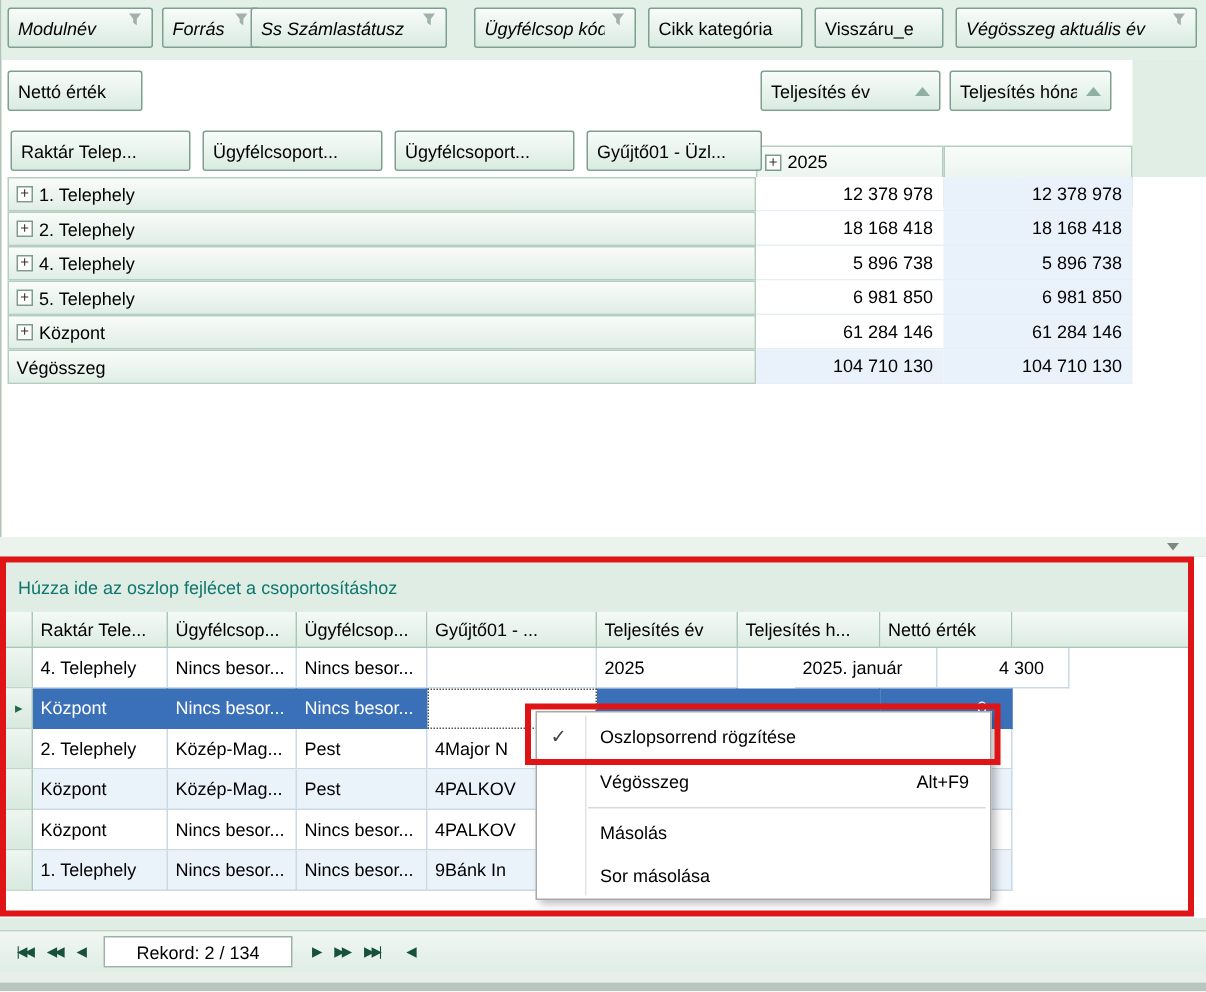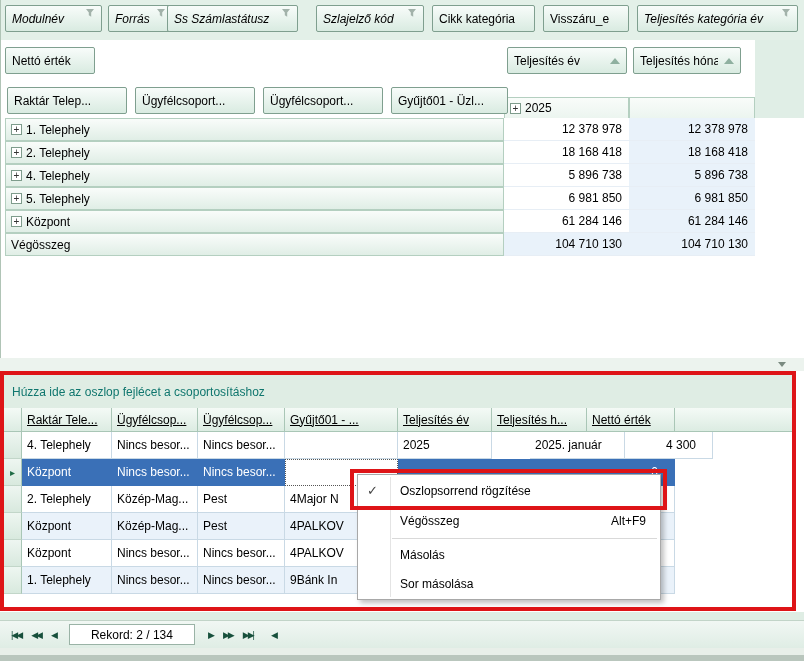--- a/index.html
+++ b/index.html
@@ -35,21 +35,21 @@
   .pval.tot  { left:628px; width:126px; background:#e9f2fa; }
   .pval.gt   { background:#e9f2fa; }
   .splitter { position:absolute; left:0; top:358px; width:804px; height:13px; background:#ecf3ee; }
   .split-arrow { position:absolute; left:778px; top:4px; width:0; height:0;
     border-left:4px solid transparent; border-right:4px solid transparent; border-top:5px solid #7a8a80; }
   
   .group-panel { position:absolute; left:4px; top:375px; width:792px; height:33px;
     background:#dfede4; color:#0f766e; display:flex; align-items:center; padding-left:8px; }
   .grid-area { position:absolute; left:4px; top:408px; width:792px; height:199px; background:#fff; }
   .grow { position:absolute; left:0; display:flex; height:27px; }
-  .ghead { height:24px;text-decoration:underline; }
+  .ghead { height:24px; }
   .gcell { border-right:1px solid #c9d9e5; border-bottom:1px solid #c9d9e5;
     padding:0 5px; display:flex; align-items:center; white-space:nowrap; overflow:hidden; }
   .ghead .gcell, .ghead .gind {
     background:linear-gradient(#f4faf6,#dcece2); border-right:1px solid #a9c6b6; border-bottom:1px solid #a9c6b6; }
   .gind { background:linear-gradient(#eef6f1,#d8e9de); border-right:1px solid #a9c6b6;
     border-bottom:1px solid #c2d6c9; display:flex; align-items:center; justify-content:center; }
   .grow.alt .gcell { background:#eaf2fa; }
   .grow.sel .gcell { background:#3a70b7; color:#fff; border-right-color:#3a70b7; border-bottom-color:#3a70b7; }
   .grow.sel .gcell.focus { background:#fff; border:1px dotted #555; }
   .num { justify-content:flex-end; padding-right:16px; }
@@ -93,33 +93,33 @@
             <path d="M1 1h8L6.2 4.6v4.2L3.8 7.2V4.6z" fill="#a2b2aa"></path>
           </svg>
       </div>
       <div class="pbtn it" style="left:166px;width:131px;">
         <span class="lbl">Ss Számlastátusz</span>
         <svg class="funnel" viewBox="0 0 10 10">
             <path d="M1 1h8L6.2 4.6v4.2L3.8 7.2V4.6z" fill="#a2b2aa"></path>
           </svg>
       </div>
       <div class="pbtn it" style="left:315px;width:108px;">
-        <span class="lbl">Szlajelző kód</span>
+        <span class="lbl">Ügyfélcsop kód</span>
         <svg class="funnel" viewBox="0 0 10 10">
             <path d="M1 1h8L6.2 4.6v4.2L3.8 7.2V4.6z" fill="#a2b2aa"></path>
           </svg>
       </div>
       <div class="pbtn" style="left:431px;width:103px;">
         <span class="lbl">Cikk kategória</span>
       </div>
       <div class="pbtn" style="left:542px;width:86px;">
         <span class="lbl">Visszáru_e</span>
       </div>
       <div class="pbtn it" style="left:636px;width:161px;">
-        <span class="lbl">Teljesítés kategória év</span>
+        <span class="lbl">Végösszeg aktuális év</span>
         <svg class="funnel" viewBox="0 0 10 10">
             <path d="M1 1h8L6.2 4.6v4.2L3.8 7.2V4.6z" fill="#a2b2aa"></path>
           </svg>
       </div>
     </div>
 
     <div class="greenfill" style="left:754px;top:40px;width:50px;height:78px;"></div>
 
     <div class="pbtn" style="left:4px;top:47px;width:90px;">
       <span class="lbl">Nettó érték</span>

